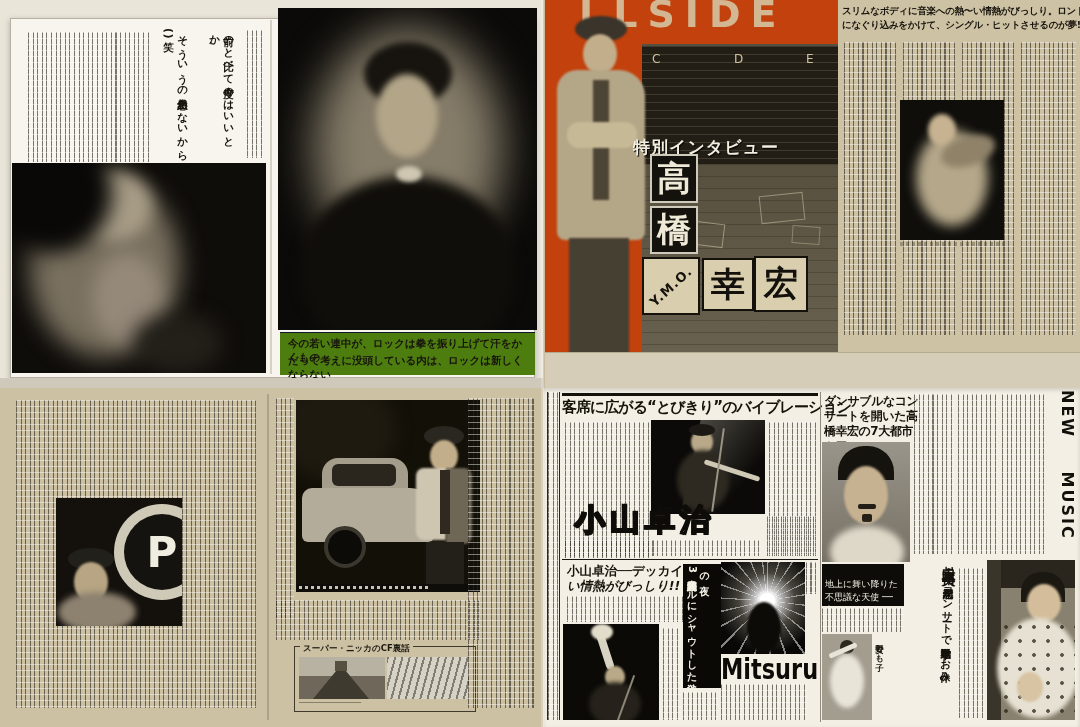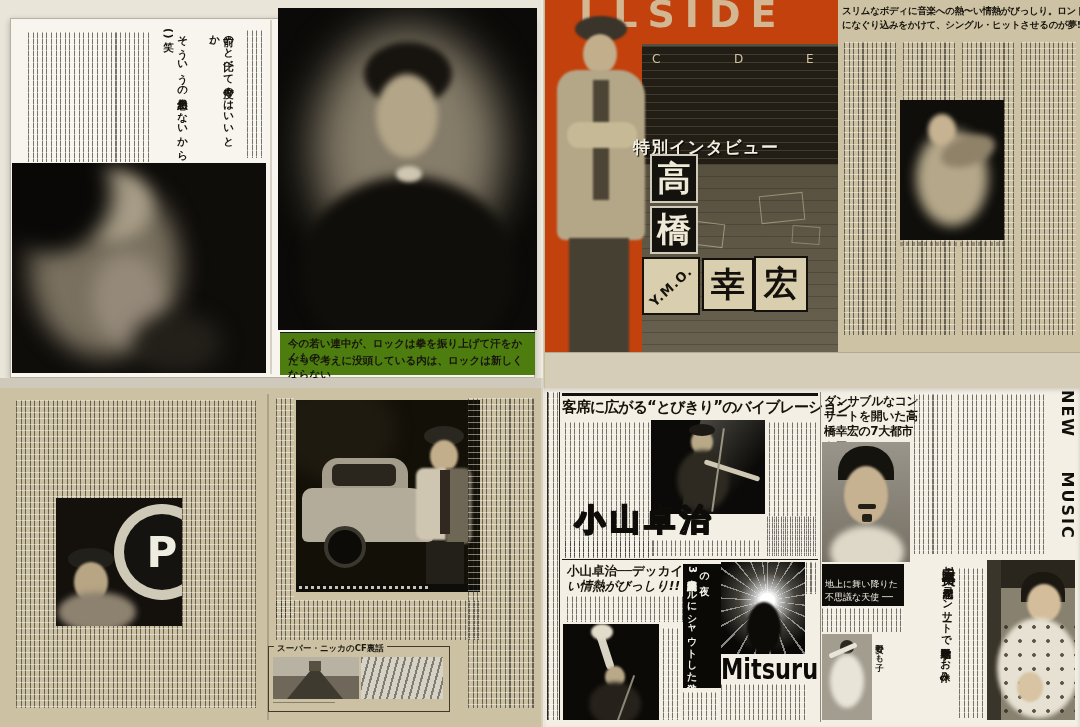--- a/index.html
+++ b/index.html
@@ -144,21 +144,21 @@
       <div class="abs" style="left:120px;top:68px;width:30px;height:72px;background:#cfc6b2;border-radius:8px 0 0 8px;filter:blur(1px);"></div>
       <div class="abs" style="left:150px;top:68px;width:26px;height:76px;background:#6f6756;border-radius:0 8px 8px 0;filter:blur(1px);"></div>
       <div class="abs" style="left:144px;top:70px;width:10px;height:64px;background:#31291f;"></div>
       <div class="abs" style="left:130px;top:142px;width:38px;height:42px;background:#23201a;"></div>
     </div>
     <div class="abs" style="left:296px;top:196px;width:184px;height:8px;background:#0f0d09;">
       <div class="abs simcap" style="left:3px;top:2px;width:130px;height:3px;"></div>
     </div>
     <div class="abs simv" style="left:276px;top:212px;width:204px;height:40px;"></div>
 
-    <div class="abs" style="left:268px;top:258px;width:180px;height:64px;border:1.5px solid #403a2c;">
+    <div class="abs" style="left:294px;top:258px;width:180px;height:64px;border:1.5px solid #403a2c;">
       <div class="abs" style="left:5px;top:-4px;padding:0 3px;background:#cdc1a4;font-size:8.5px;font-weight:800;color:#1c1913;white-space:nowrap;">スーパー・ニッカのCF裏話</div>
       <div class="abs" style="left:4px;top:10px;width:86px;height:42px;background:linear-gradient(#b8b2a2 0 45%, #6e675a 45%);overflow:hidden;">
         <div class="abs" style="left:14px;top:8px;width:56px;height:34px;background:#3f3a30;clip-path:polygon(50% 0,100% 100%,0 100%);"></div>
         <div class="abs" style="left:36px;top:4px;width:12px;height:10px;background:#55503f;"></div>
       </div>
       <div class="abs" style="left:92px;top:10px;width:82px;height:42px;background:#d6d2c6;background-image:repeating-linear-gradient(105deg, rgba(60,55,45,.55) 0 2px, transparent 2px 7px);"></div>
       <div class="abs simh" style="left:4px;top:55px;width:62px;height:4px;opacity:.7;"></div>
     </div>
     <div class="abs simv" style="left:468px;top:10px;width:66px;height:310px;"></div>
     <div class="abs pgnum" style="left:520px;top:324px;">29</div>

